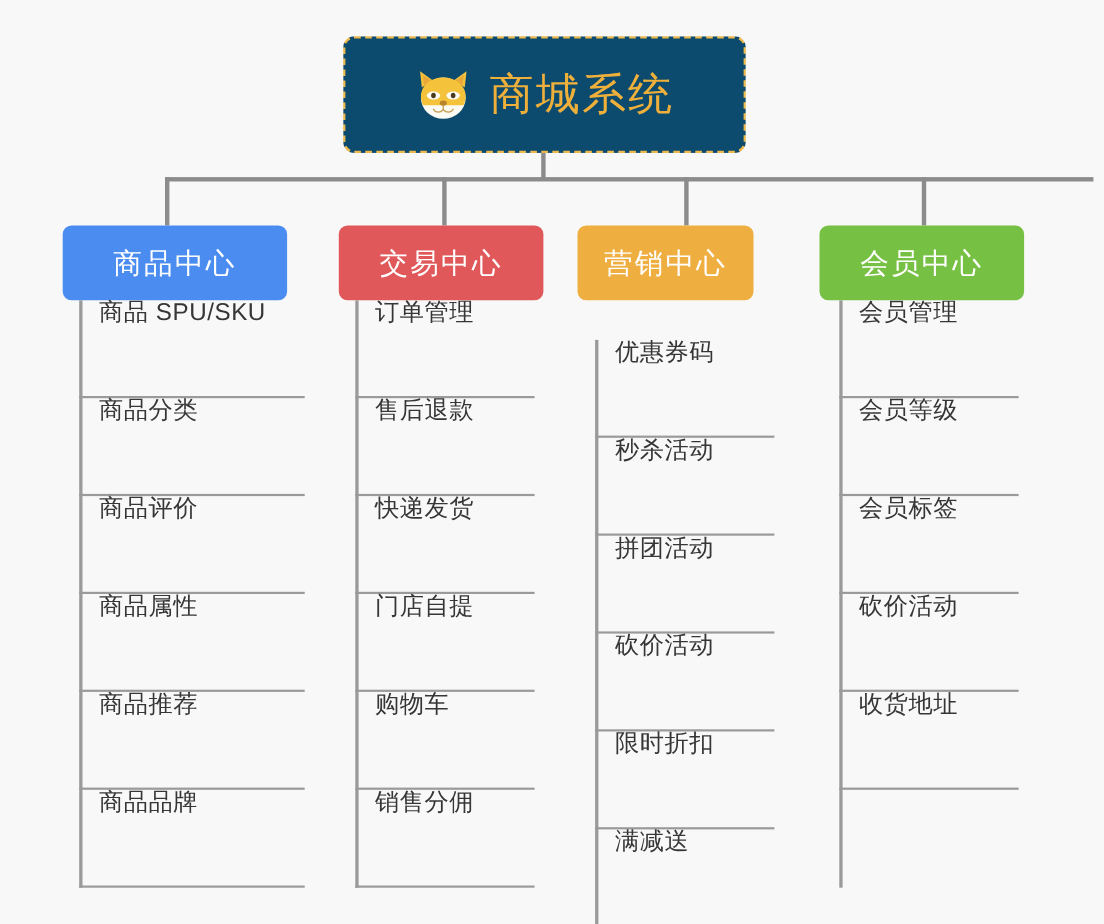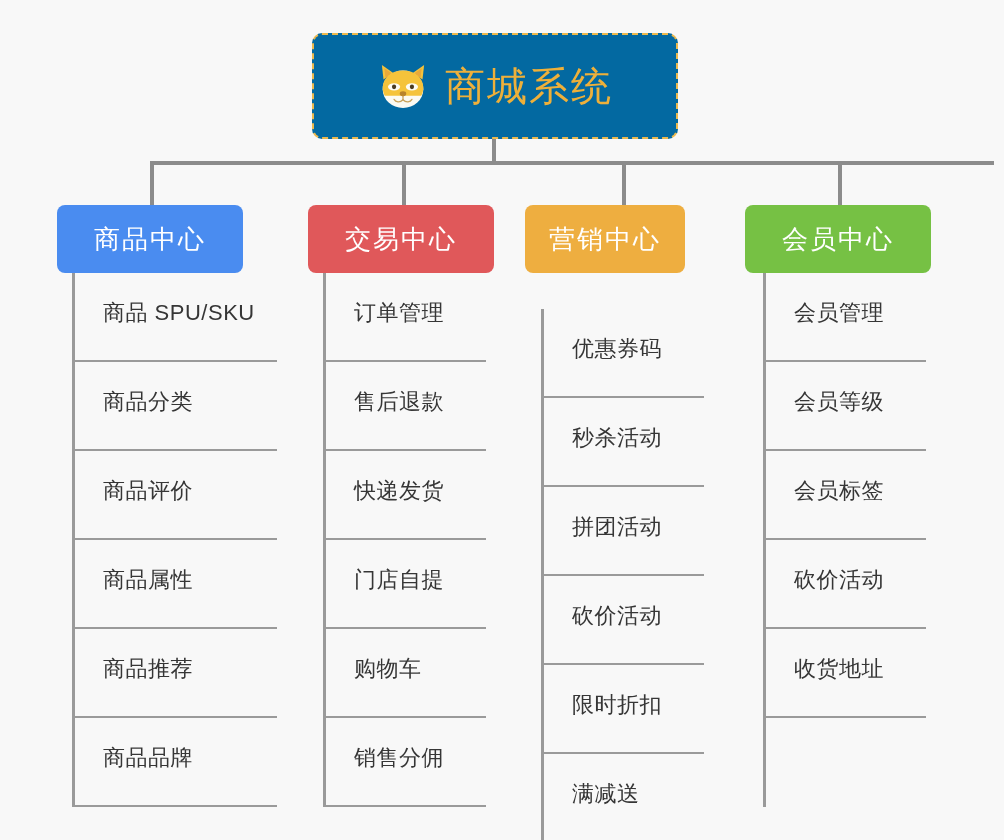--- a/index.html
+++ b/index.html
@@ -21,21 +21,21 @@
   }
 
   
   .root-node {
     position: absolute;
     left: 312px;
     top: 33px;
     width: 366px;
     height: 106px;
     box-sizing: border-box;
-    background: #0369a1;
+    background: #0c4a6e;
     border: 2px dashed #ecb94e;
     border-radius: 10px;
     display: flex;
     align-items: center;
     justify-content: center;
     gap: 16px;
     text-align: right;
   }
   .root-icon {
     width: 52px;
@@ -100,22 +100,22 @@
     left: 0;
     top: 0;
     width: 3px;
     background: #9a9a9a;
   }
   .leaf-item {
     position: relative;
     height: 89px;
     box-sizing: border-box;
     display: flex;
-    align-items: center;
-    padding-left: 31px;
+    align-items: flex-start;
+    padding-left: 18px;
   }
   .leaf-label {
     font-size: 22px;
     color: #363636;
     line-height: 1;
     padding-bottom: 10px;
     white-space: nowrap;
     letter-spacing: 0.5px;
   }
   .leaf-rule {
@@ -148,21 +148,21 @@
       <path d="M32 49 C28 53 23 52 21 48.5" stroke="#c9a25a" stroke-width="1.6" fill="none" stroke-linecap="round"></path>
       <path d="M32 49 C36 53 41 52 43 48.5" stroke="#c9a25a" stroke-width="1.6" fill="none" stroke-linecap="round"></path>
     </svg>
     <span class="root-title">商城系统</span>
   </div>
 
   <div class="conn conn-stem"></div>
   <div class="conn conn-bus"></div>
 
 <div class="conn conn-drop" style="left: 150px;"></div>
-    <div class="cat-box" style="left: 57px; width: 186px; background: rgb(74, 140, 240);">
+    <div class="cat-box" style="left: 57px; width: 204px; background: rgb(74, 140, 240);">
       <span>商品中心</span>
     </div>
     <div class="leaf-col" style="left: 72px;">
       <div class="leaf-trunk" style="height: 534px;"></div>
       <div class="leaf-item">
         <span class="leaf-label">商品 SPU/SKU</span>
         <div class="leaf-rule" style="width: 205px;"></div>
       </div>
       <div class="leaf-item">
         <span class="leaf-label">商品分类</span>

